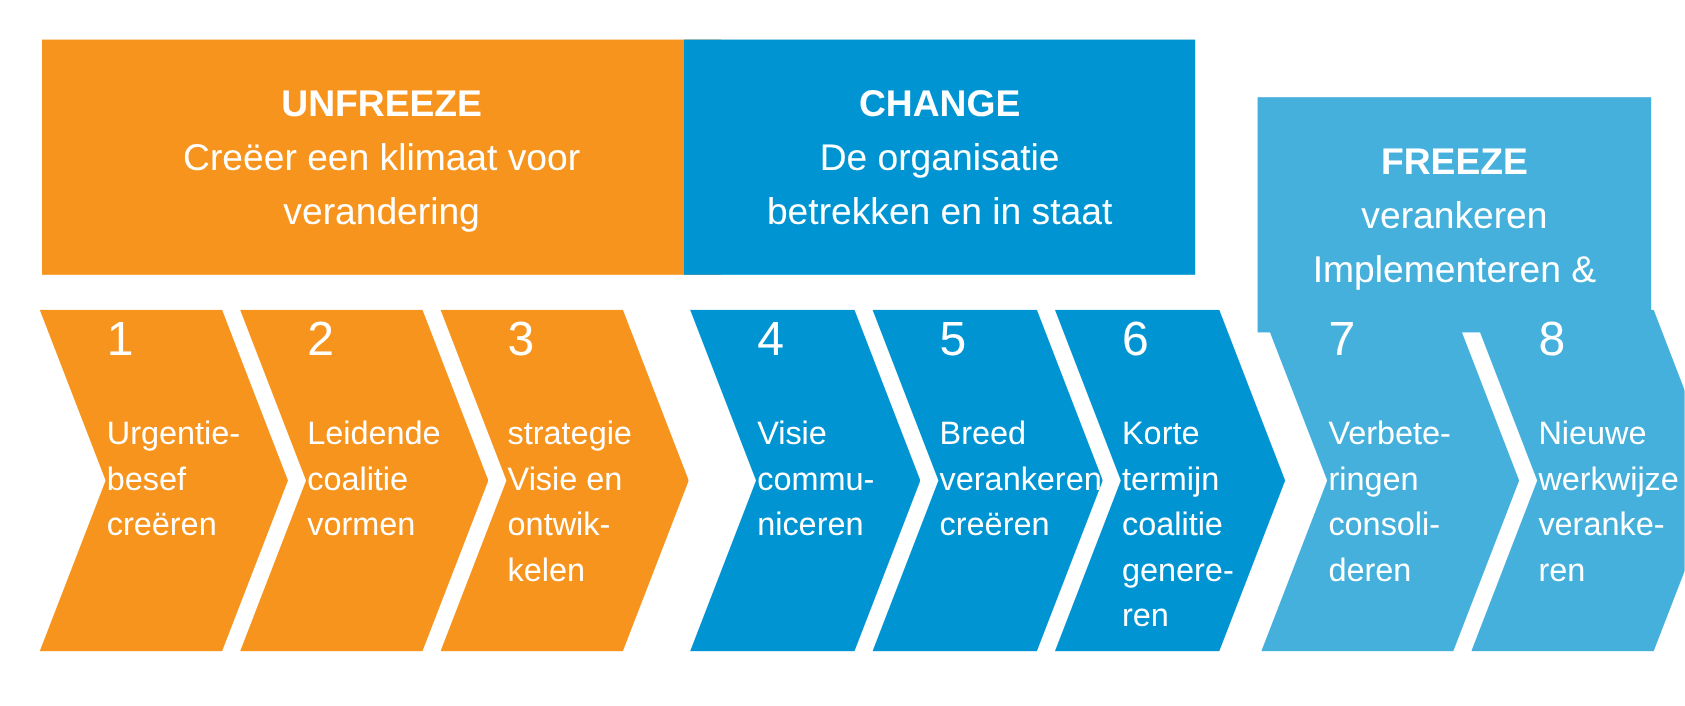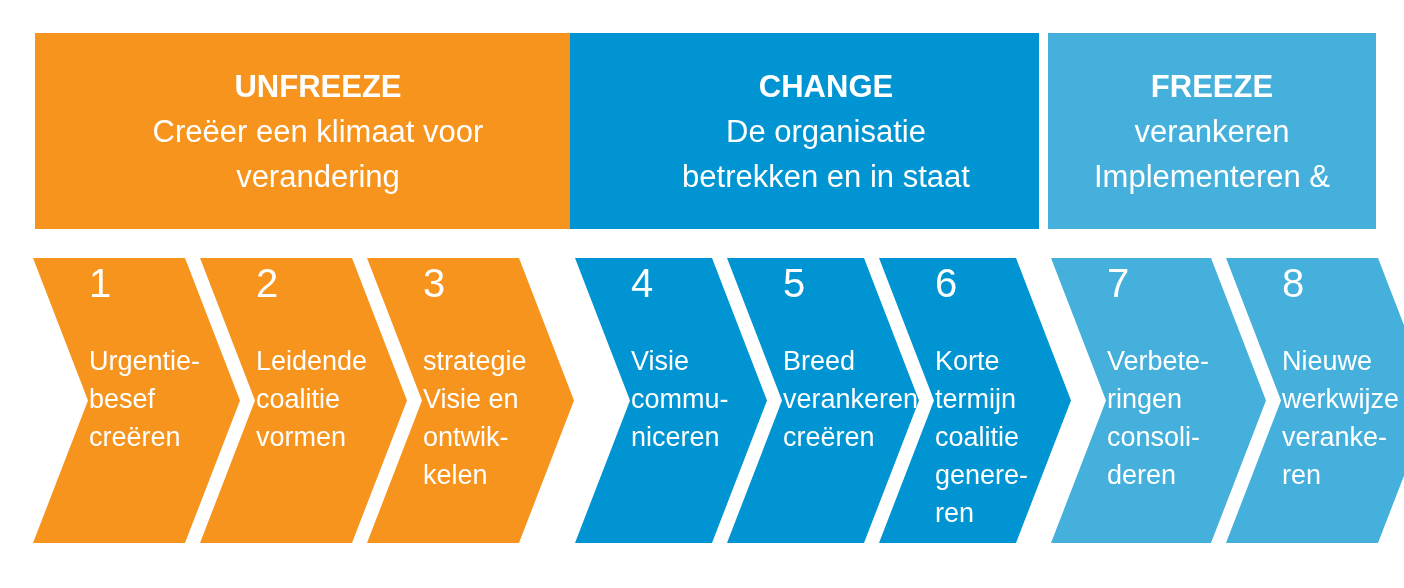--- a/index.html
+++ b/index.html
@@ -23,22 +23,22 @@
     color: #ffffff;
     display: flex;
     flex-direction: column;
     justify-content: center;
     align-items: center;
     text-align: center;
     font-size: 31px;
     line-height: 45px;
   }
   .phase-box.pb1 { left: 35px;   width: 566px; }
-  .phase-box.pb2 { left: 570px;  width: 426px; padding-left: 43px; }
-  .phase-box.pb3 { left: 1048px; width: 328px; }
+  .phase-box.pb2 { left: 570px;  width: 426px; }
+  .phase-box.pb3 { left: 1048px; width: 328px; margin-top: 48px; }
   .phase-title { font-weight: bold; }
   
   .step {
     position: absolute;
     top: 258px;
     height: 285px;
     color: #ffffff;
     clip-path: polygon(
       0 0,
       calc(100% - 55px) 0,

